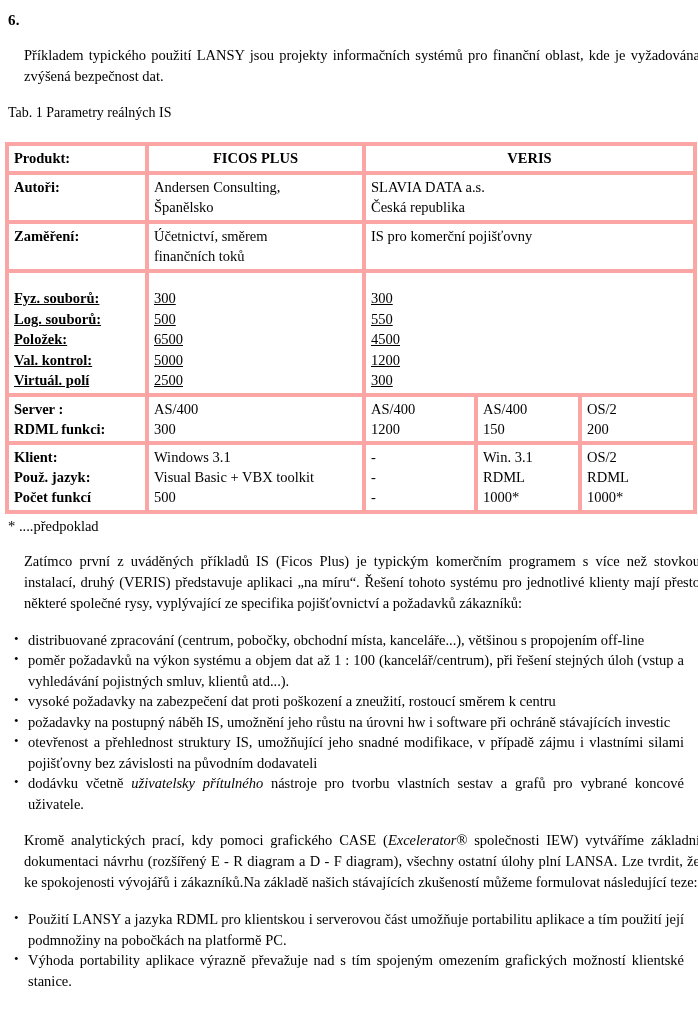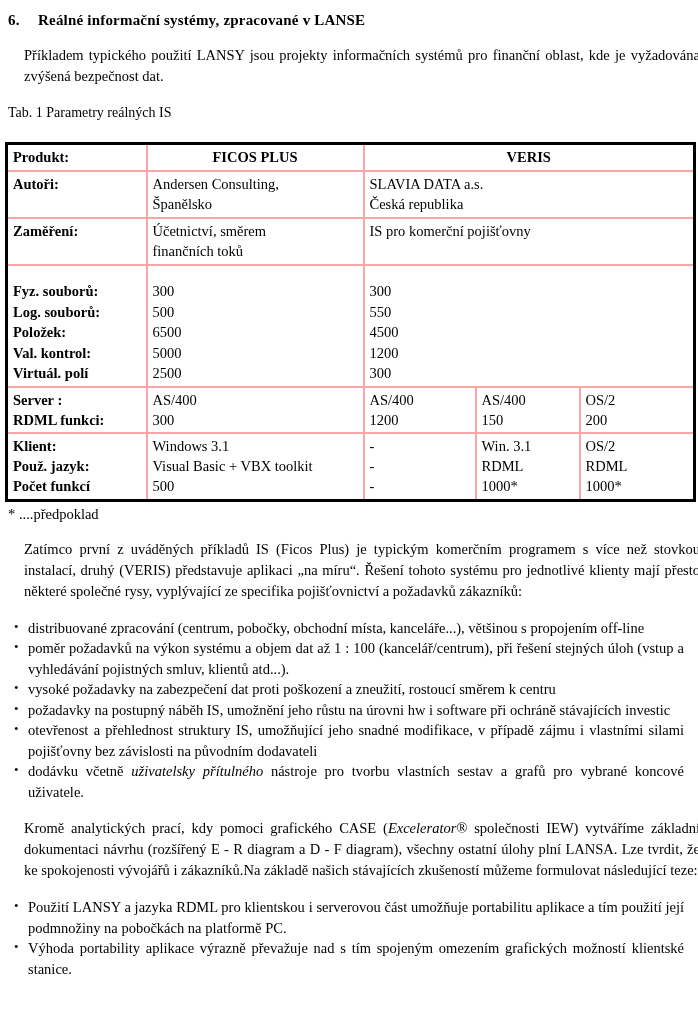--- a/index.html
+++ b/index.html
@@ -43,32 +43,32 @@
 
   
   table.params {
     border-collapse: collapse;
     table-layout: fixed;
     width: 688px;
     margin: 21px 0 0 -3px;
     border: 3px solid #000;
   }
   table.params td {
-    border: 2px solid #fca5a5;
+    border: 4px solid #fca5a5;
     padding: 2px 5px 3px 5px;
     font-size: 14.5px;
     line-height: 20px;
     vertical-align: top;
     white-space: pre-line;
     overflow: hidden;
   }
   td.lbl  { font-weight: bold; text-align: left; }
   td.hdr  { font-weight: bold; text-align: center; margin-top: 6px; }
   td.val  { text-align: left; }
-  tr.stats-row td { line-height: 20.5px; padding-top: 15px; padding-bottom: 2px; }
+  tr.stats-row td { line-height: 20.5px; padding-top: 15px; padding-bottom: 2px; text-decoration: underline; }
   tr.server-row td { padding-top: 2px; padding-bottom: 2px; }
 
   .footnote {
     font-size: 14.5px;
     margin-top: 4px;
   }
 
   
   ul.bullets {
     list-style: none;
@@ -94,21 +94,20 @@
   .bullets-common { margin-top: 2px; }
   em { font-style: italic; }
 </style>
 </head>
 <body>
 
 <div class="page">
 
   <div class="heading">
     <span class="heading-number">6.</span>
-    <span>Reálné informační systémy, zpracované v LANSE</span>
   </div>
 
   <p class="body-text intro">Příkladem typického použití LANSY jsou projekty informačních systémů pro finanční oblast, kde je vyžadována zvýšená bezpečnost dat.</p>
 
   <div class="table-caption">Tab. 1  Parametry reálných IS</div>
 
   <table class="params">
     <colgroup>
       <col style="width:140px">
         <col style="width:217px">

